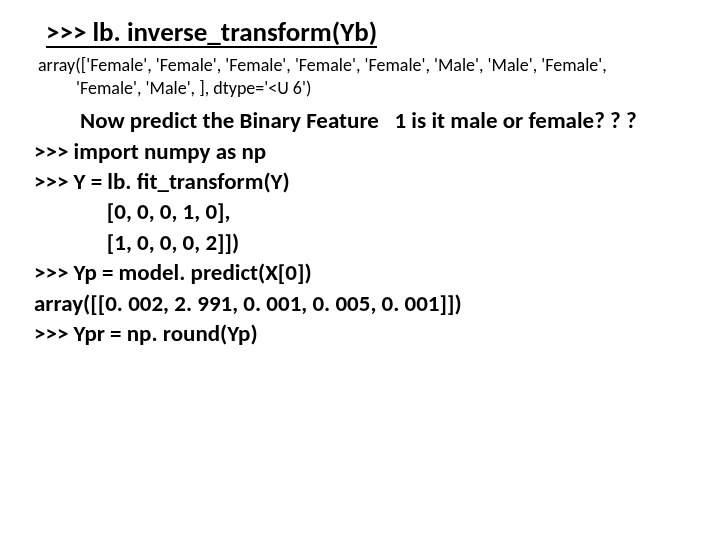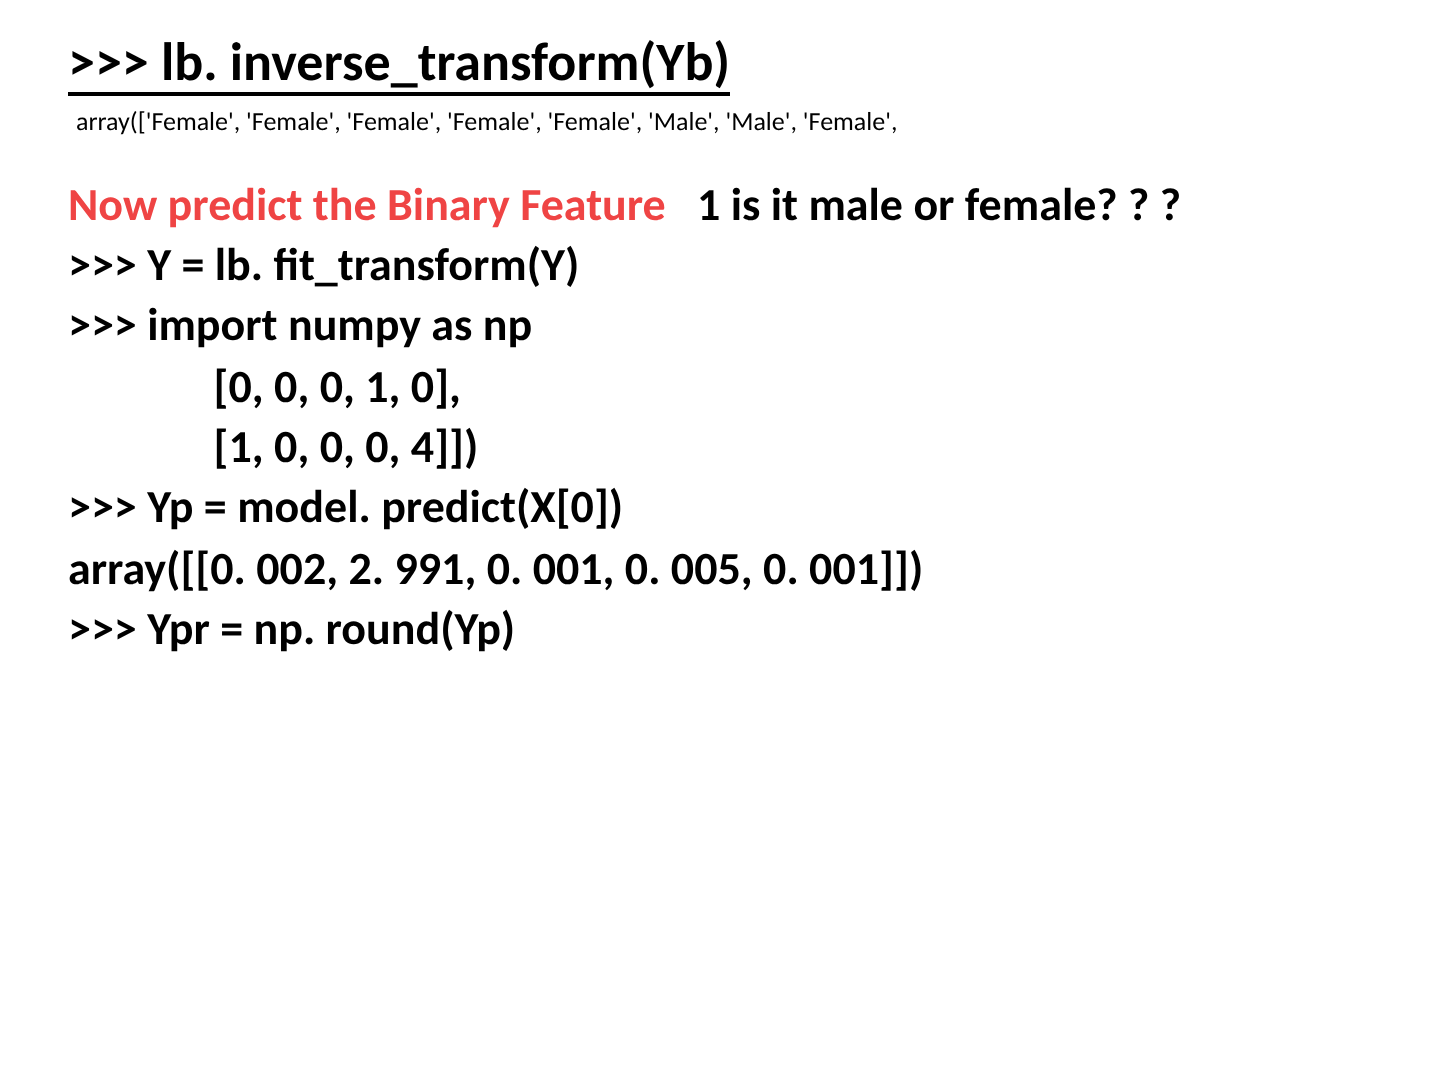--- a/index.html
+++ b/index.html
@@ -16,52 +16,54 @@
     box-sizing: border-box;
   }
   .title {
     font-size: 27px;
     font-weight: 700;
     border-bottom: 2.5px solid #000;
     display: inline-block;
     padding-bottom: 0;
     margin-bottom: 2px;
     line-height: 1.05;
+    margin-left: 12px;
   }
   .array-out {
-    font-size: 13px;
+    font-size: 18px;
     line-height: 1.25;
-    margin: 4px 0 17px 4px;
+    margin: 4px 0 6px 4px;
   }
   .array-out .indent {
     padding-left: 38px;
     display: block;
   }
   .body-line {
     font-size: 23px;
     font-weight: 700;
     line-height: 1.32;
     white-space: pre;
   }
-  .red { color: #ef4444; }
+  .red { color: #000000; margin-left: 46px; }
 </style>
 </head>
 <body>
 
 <div class="slide">
 
   <div class="title">&gt;&gt;&gt; lb. inverse_transform(Yb)</div>
 
   <div class="array-out">
     <span>array(['Female', 'Female', 'Female', 'Female', 'Female', 'Male', 'Male', 'Female',</span>
+    <span class="indent">'Female', 'Male', ], dtype='&lt;U 6')</span>
   </div>
 
   <div class="body-line"><span class="red">Now predict the Binary Feature   </span><span>1 is it male or female? ? ?</span></div>
 
+  <div class="body-line">&gt;&gt;&gt; import numpy as np</div>
   <div class="body-line">&gt;&gt;&gt; Y = lb. fit_transform(Y)</div>
-  <div class="body-line">&gt;&gt;&gt; import numpy as np</div>
   <div class="body-line">              [0, 0, 0, 1, 0],</div>
-  <div class="body-line">              [1, 0, 0, 0, 4]])</div>
+  <div class="body-line">              [1, 0, 0, 0, 2]])</div>
   <div class="body-line">&gt;&gt;&gt; Yp = model. predict(X[0])</div>
   <div class="body-line">array([[0. 002, 2. 991, 0. 001, 0. 005, 0. 001]])</div>
   <div class="body-line">&gt;&gt;&gt; Ypr = np. round(Yp)</div>
 
 </div>
 
 </body></html>

